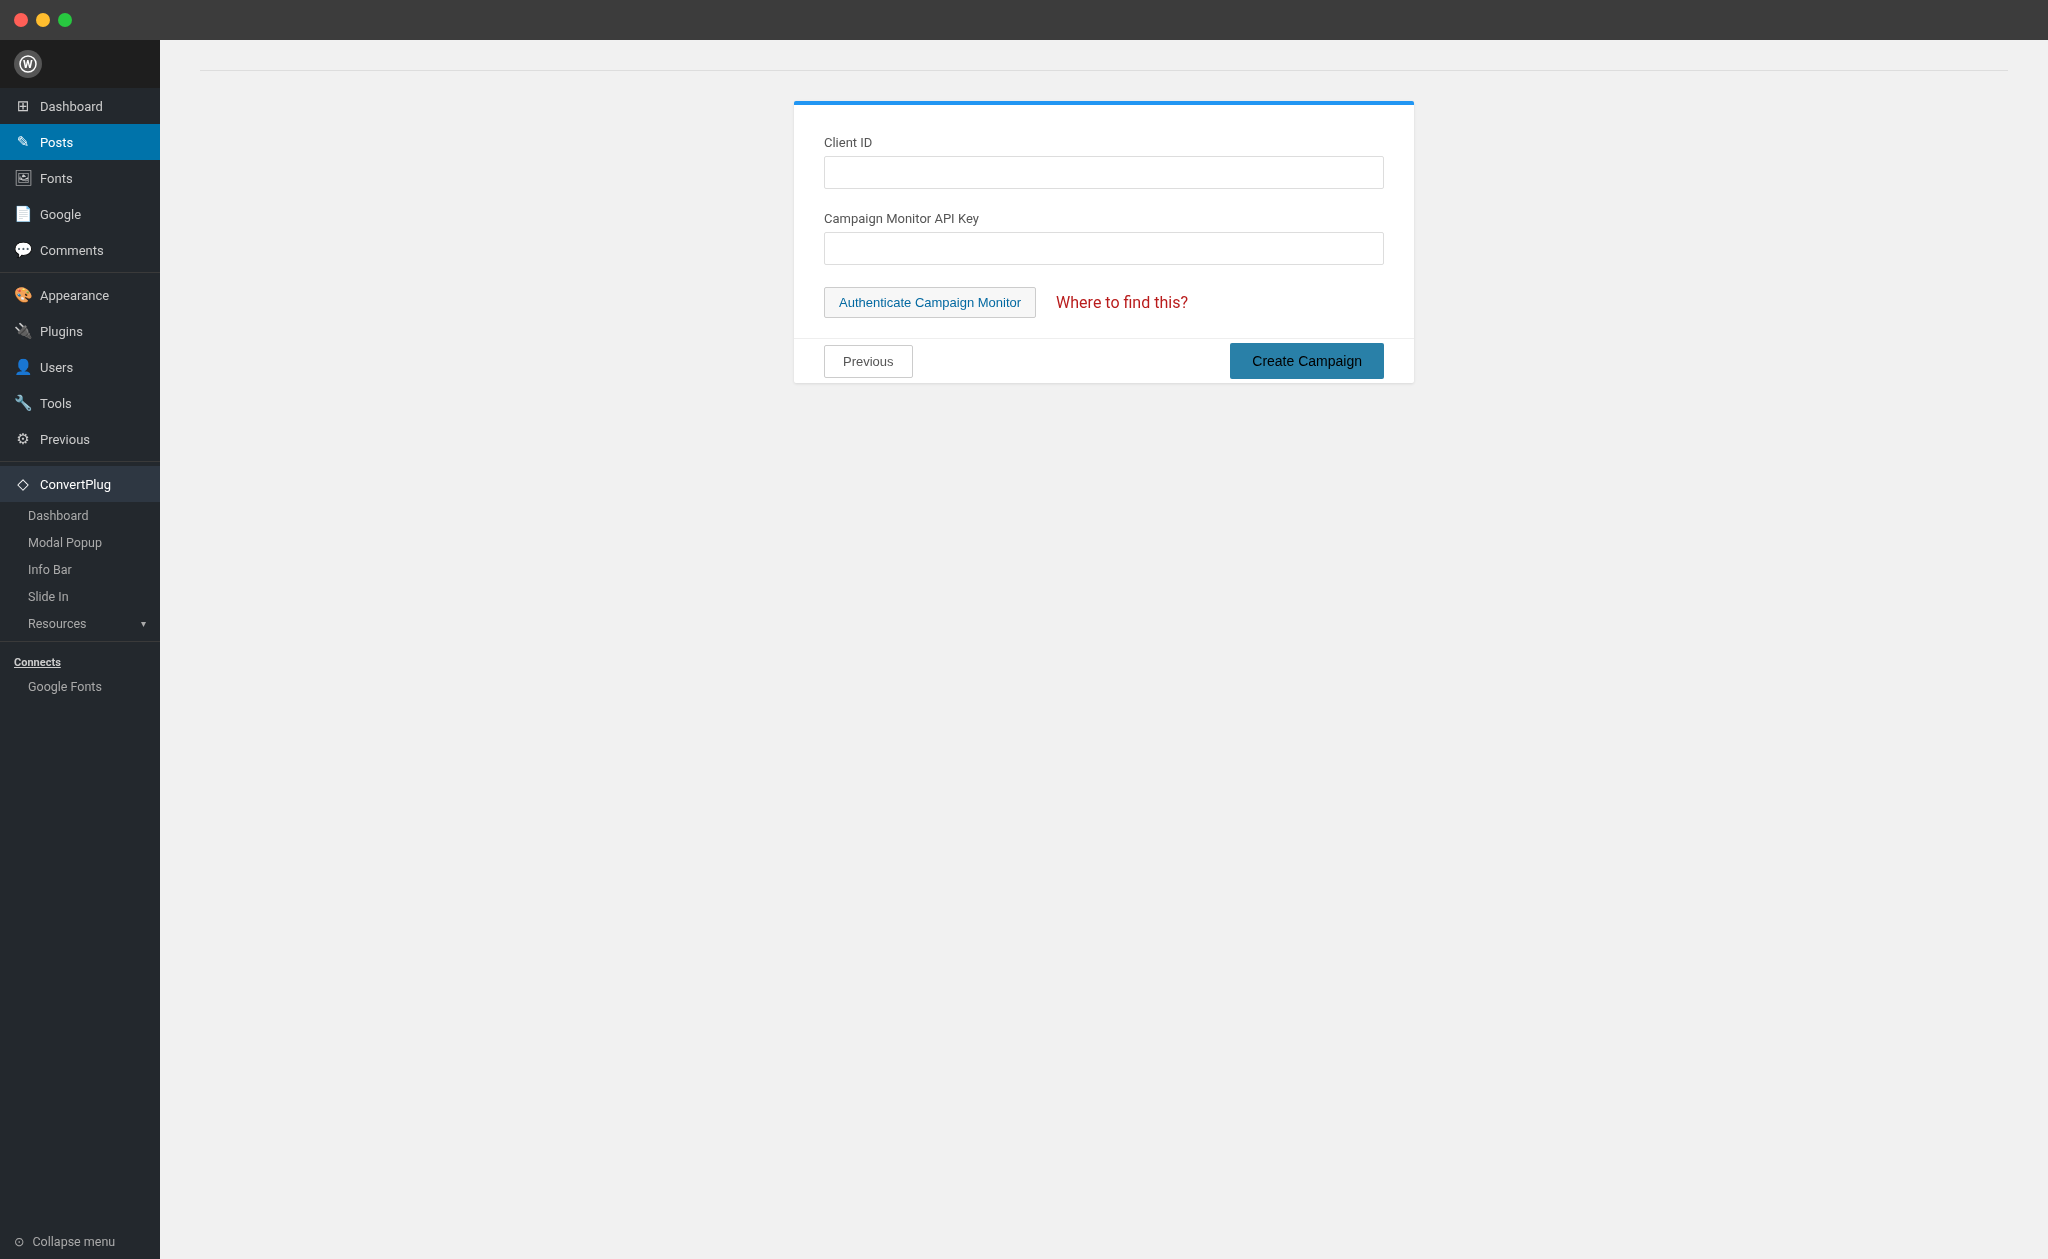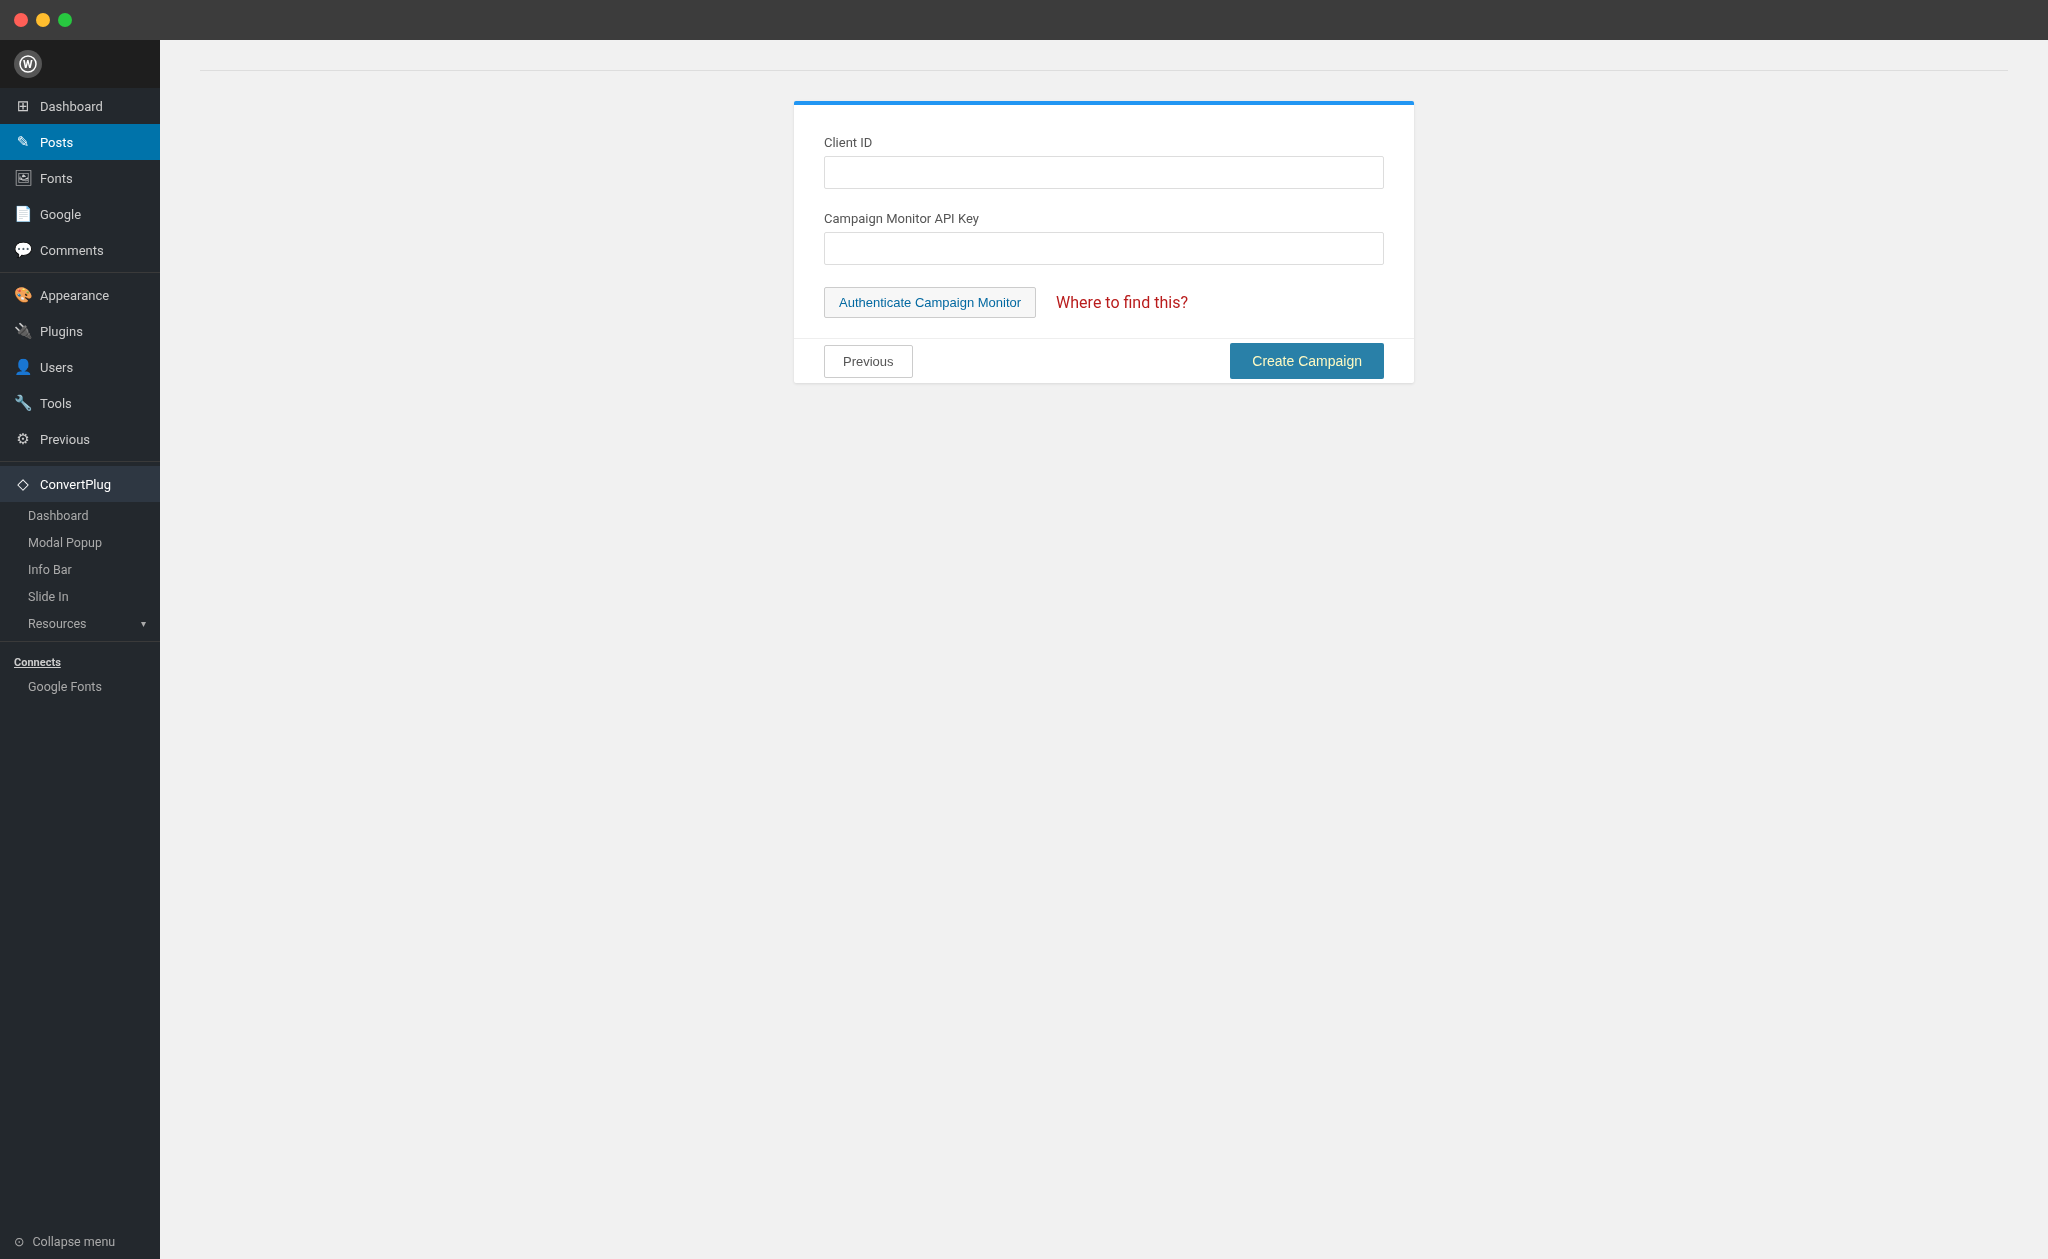--- a/index.html
+++ b/index.html
@@ -197,21 +197,21 @@
       color: #555;
       background: #fff;
       border: 1px solid #ccc;
       border-radius: 2px;
       cursor: pointer;
     }
 
     .btn-create {
       padding: 10px 22px;
       font-size: 14px;
-      color: #fef9c3;
+      color: #000000;
       background: #2980a8;
       border: none;
       border-radius: 2px;
       cursor: pointer;
     }
 
     
     .resources-arrow { font-size: 10px; margin-left: auto; }
   </style>
 </head>

